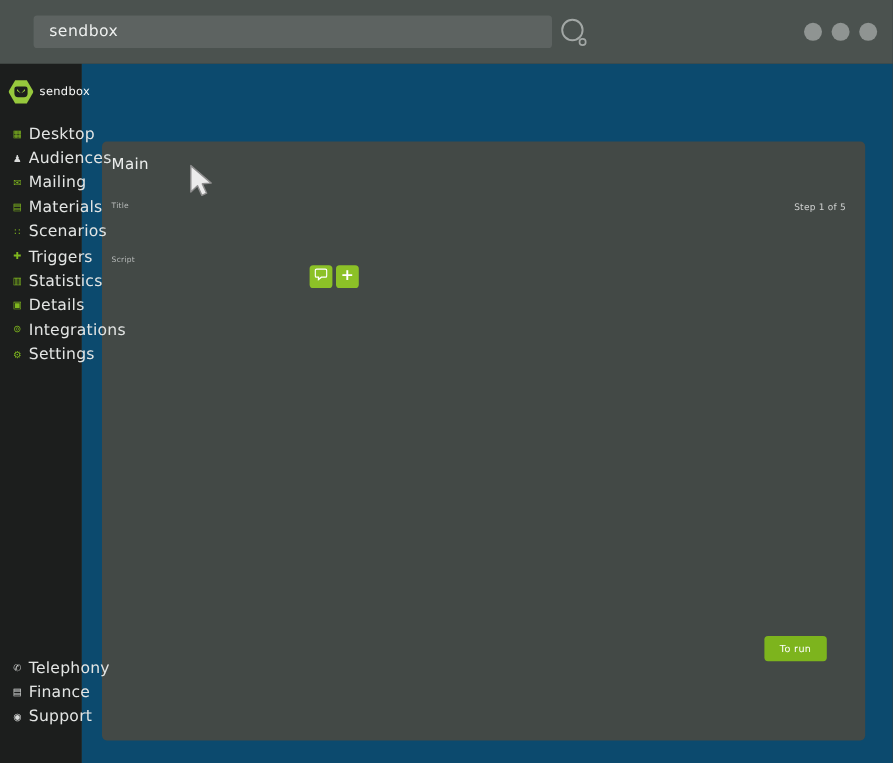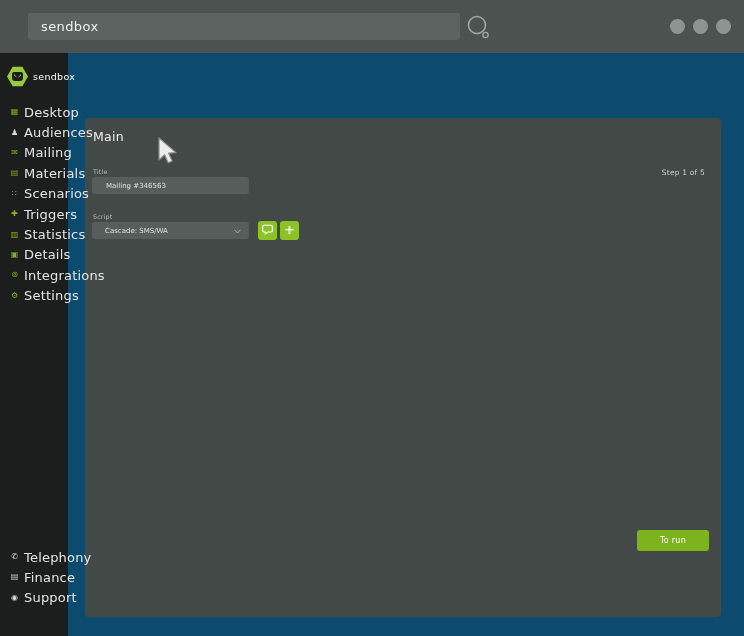--- a/index.html
+++ b/index.html
@@ -87,21 +87,21 @@
   .sq-btn {
     position:absolute; top:103px; width:19px; height:19px; border-radius:3px;
     background:#8cc127; border:none; cursor:pointer;
     display:flex; align-items:center; justify-content:center;
     color:#fff; font-family:inherit;
   }
   .btn-bubble { left:173px; }
   .btn-plus  { left:195px; font-size:13px; font-weight:bold; line-height:1; padding-bottom:2px; }
 
   .run-btn {
-    position:absolute; left:552px; top:412px; width:72px; height:21px;
+    position:absolute; left:552px; top:412px; width:52px; height:21px;
     background:#7db41d; border:none; border-radius:3px; cursor:pointer;
     color:#fefffe; font-size:8px; letter-spacing:.3px; font-family:inherit;
   }
 
   .cursor { position:absolute; left:155px; top:136px; z-index:9; pointer-events:none; }
 </style>
 </head>
 <body>
 
 <div class="topbar">
@@ -193,31 +193,22 @@
       <div class="tab">Channels</div>
       <div class="tab">Settings</div>
       <div class="tab">Planning</div>
     </div>
 
   <div class="panel">
     <div class="section-title">Main</div>
     <div class="step">Step 1 of 5</div>
 
     <div class="field-label label-title">Title</div>
-    <input class="text-input" readonly="" value="Mailing #346563" style="">
 
     <div class="field-label label-script">Script</div>
-    <div class="select">
-      <span>Cascade: SMS/WA</span>
-      <span class="chevron">
-        <svg width="7" height="5" viewBox="0 0 7 5">
-            <polyline points="0.5,0.8 3.5,4 6.5,0.8" fill="none" stroke="#aeb2b0" stroke-width="1"></polyline>
-          </svg>
-      </span>
-    </div>
 
     <button class="sq-btn btn-bubble">
       <span>
         <svg width="11" height="11" viewBox="0 0 11 11">
           <path d="M2 1.2 h7 a1.3 1.3 0 0 1 1.3 1.3 v4.2 a1.3 1.3 0 0 1 -1.3 1.3 h-3.2 l-2.4 2 v-2 h-1.4 a1.3 1.3 0 0 1 -1.3 -1.3 v-4.2 a1.3 1.3 0 0 1 1.3 -1.3 z" fill="none" stroke="#ffffff" stroke-width="1.1"></path>
         </svg>
       </span>
     </button>
     <button class="sq-btn btn-plus">
       <span>+</span>

